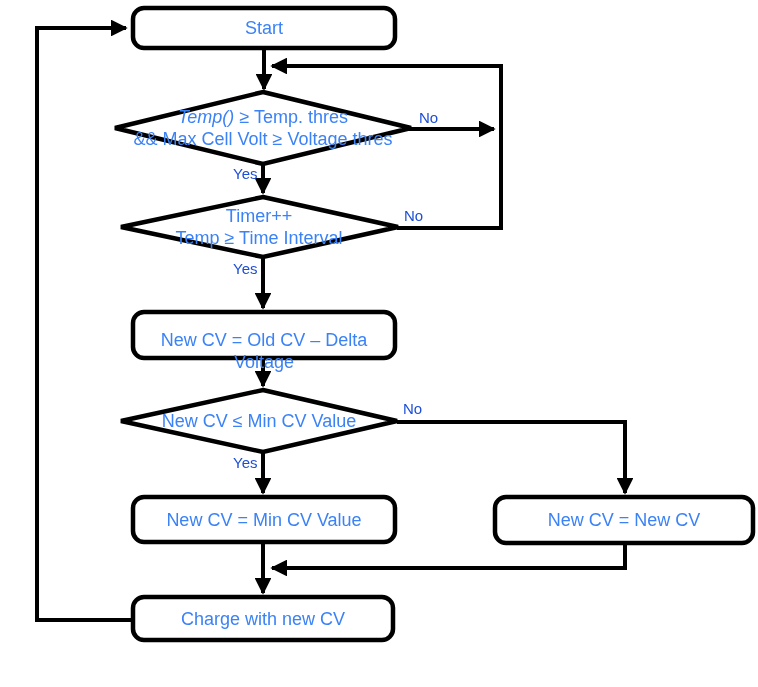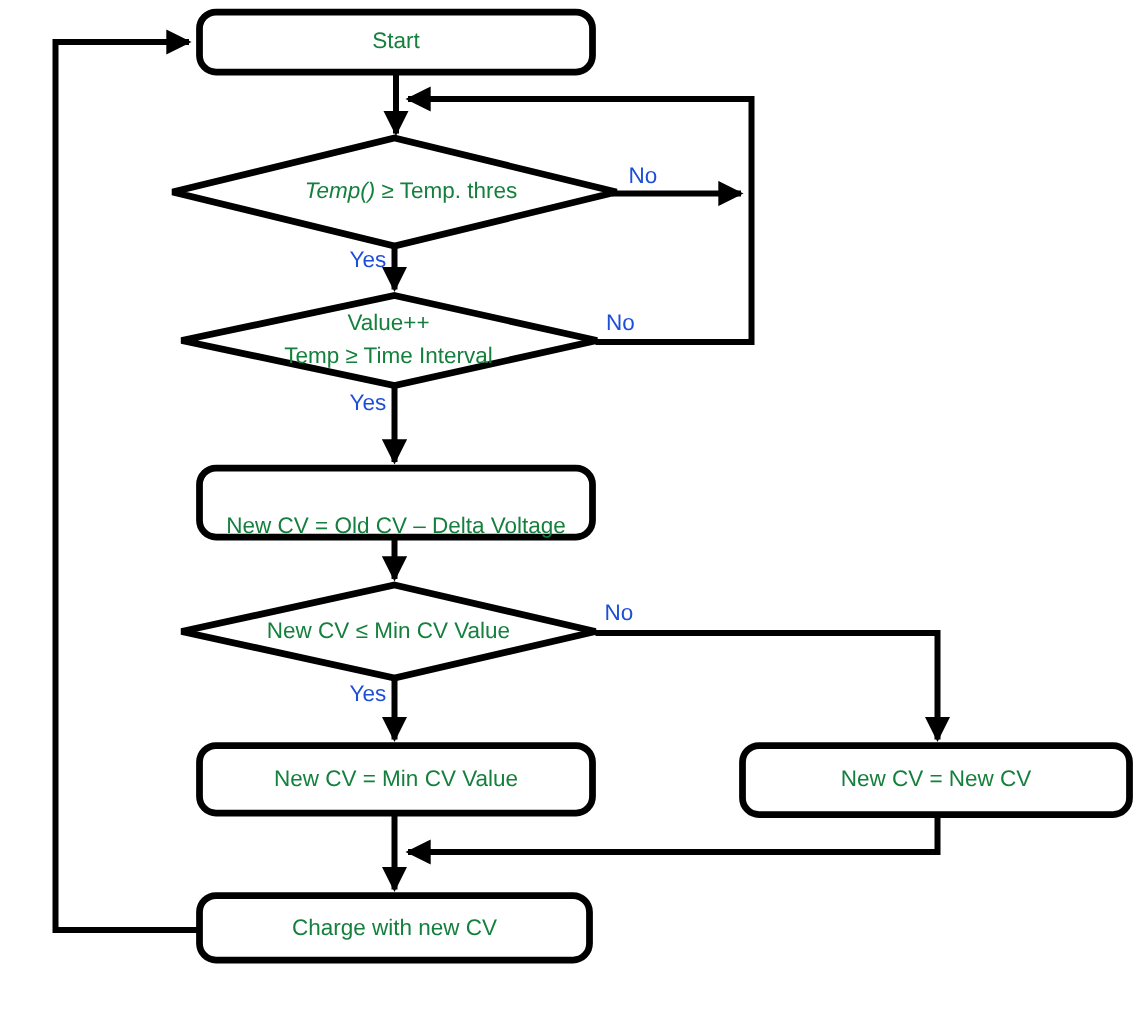--- a/index.html
+++ b/index.html
@@ -30,23 +30,23 @@
     stroke: #000000;
     stroke-width: 4.5;
     fill: #ffffff;
   }
   .node-lbl {
     position: absolute;
     display: flex;
     align-items: center;
     justify-content: center;
     text-align: center;
-    font-size: 15px;
+    font-size: 18px;
     line-height: 22px;
-    color: #15803d;
+    color: #3b82f6;
     pointer-events: none;
   }
   .edge-lbl {
     position: absolute;
     font-size: 15px;
     line-height: 17px;
     color: #1d4ed8;
     pointer-events: none;
   }
   .it { font-style: italic; }
@@ -99,29 +99,30 @@
       <rect class="shape" x="133" y="497" width="262" height="45" rx="11"></rect>
       <rect class="shape" x="495" y="497" width="258" height="46" rx="11"></rect>
       <rect class="shape" x="133" y="597" width="260" height="43" rx="11"></rect>
     </g>
   </svg>
 
   <div class="node-lbl" style="left:133px; top:8px; width:262px; height:40px;">
     <span>Start</span>
   </div>
 
-  <div class="node-lbl nudge-up" style="left:126px; top:92px; width:296px; height:72px;text-align:center;">
+  <div class="node-lbl nudge-up" style="left:115px; top:92px; width:296px; height:72px;text-align:center;">
     <div>
       <div><span class="it">Temp()</span><span> ≥ Temp. thres</span></div>
+      <div>&amp;&amp; Max Cell Volt ≥ Voltage thres</div>
     </div>
   </div>
 
   <div class="node-lbl" style="left:121px; top:197px; width:276px; height:60px;">
     <div>
-      <div>Value++</div>
+      <div>Timer++</div>
       <div>Temp ≥ Time Interval</div>
     </div>
   </div>
 
   <div class="node-lbl" style="left:133px; top:328px; width:262px; height:46px;">
     <span>New CV = Old CV – Delta Voltage</span>
   </div>
 
   <div class="node-lbl" style="left:121px; top:390px; width:276px; height:62px;">
     <span>New CV ≤ Min CV Value</span>

